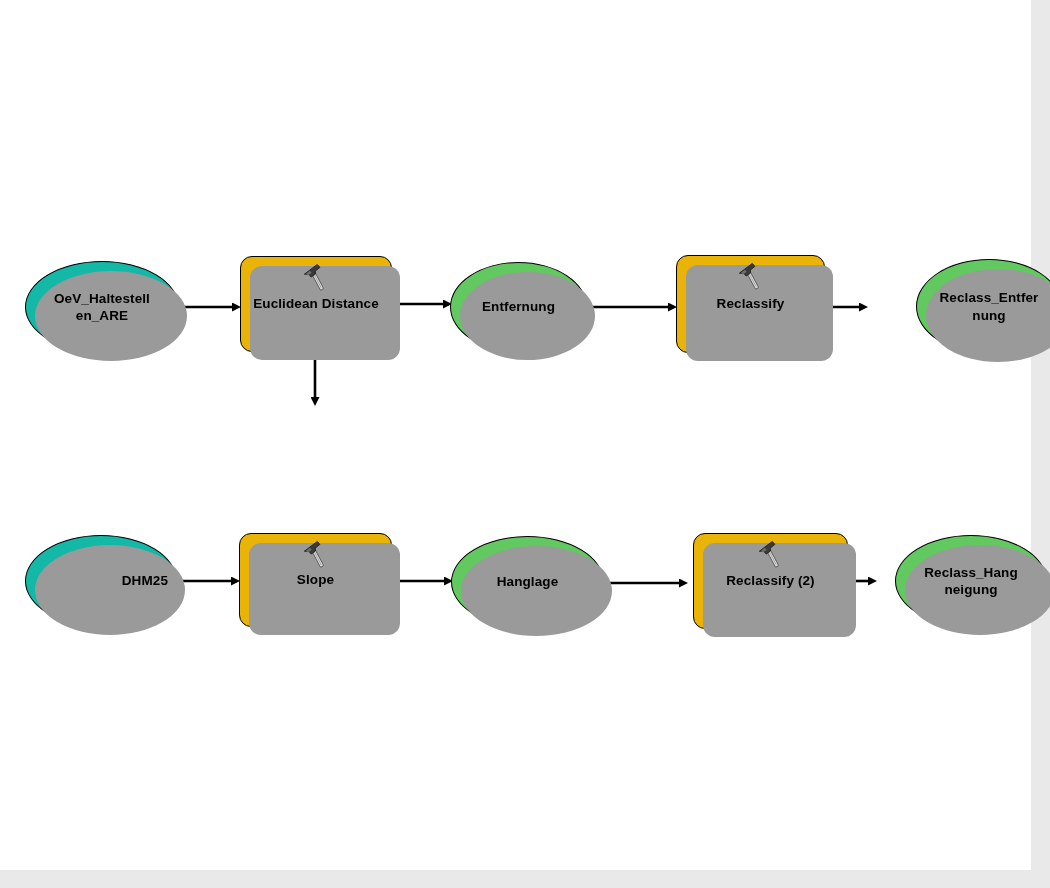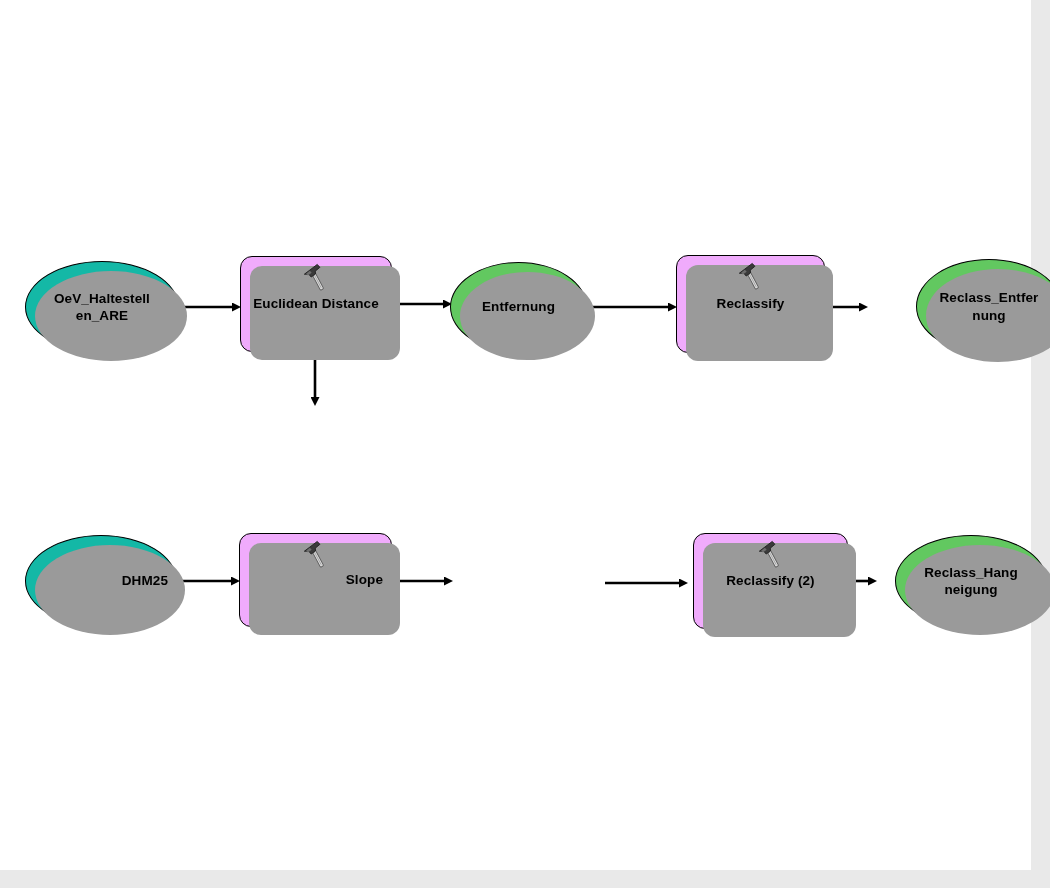--- a/index.html
+++ b/index.html
@@ -73,21 +73,21 @@
   }
   .ellipse.blue  { background: #14b8a6; }
   .ellipse.green { background: #62c860; }
   .ellipse.plain {
     background: #ffffff;
     border: 1.1px solid #1a1a1a;
   }
 
   
   .toolbox {
-    background: #f0abfc;
+    background: #eab308;
     border: 1.4px solid #000000;
     border-radius: 12px;
   }
   .toolbox::after {
     content: "";
     position: absolute;
     left: 9px;
     top: 9px;
     width: 100%;
     height: 100%;
@@ -180,35 +180,38 @@
   <div class="node ellipse green shadowed" style="left: 916px; top: 259px; width: 146px; height: 95px;">
     <span class="label">Reclass_Entfer
 nung</span>
   </div>
 
 
   <div class="node ellipse blue shadowed" style="left: 25px; top: 535px; width: 152px; height: 92px; justify-content: flex-end;">
     <span class="label">DHM25</span>
   </div>
 
-  <div class="node toolbox" style="left: 239px; top: 533px; width: 153px; height: 94px; justify-content: flex-end;">
+  <div class="node toolbox" style="left: 239px; top: 533px; width: 153px; height: 94px;">
     <span class="hammer">
       <svg viewBox="0 0 30 32" xmlns="http://www.w3.org/2000/svg">
         <g transform="rotate(-28 15 16)">
           <rect x="13.2" y="7" width="3.6" height="22" rx="1.1" fill="#d9d9d9" stroke="#5a5a5a" stroke-width="0.9"></rect>
           <line x1="15" y1="10" x2="15" y2="27" stroke="#9a9a9a" stroke-width="0.7"></line>
           <path d="M 6.5 7.2 L 22.5 4.6 L 23.4 8.4 L 17.6 9.6
                    L 16.4 12.2 L 11.2 12.9 L 10.4 9.2 Z" fill="#3a3a3a" stroke="#1e1e1e" stroke-width="0.8" stroke-linejoin="round"></path>
           <path d="M 8.2 7.6 L 13.0 6.8 L 13.6 9.4 L 9.0 10.1 Z" fill="#6d6d6d"></path>
         </g>
       </svg>
     </span>
     <span class="label">Slope</span>
   </div>
 
+  <div class="node ellipse green shadowed" style="left: 451px; top: 536px; width: 153px; height: 92px;">
+    <span class="label">Hanglage</span>
+  </div>
 
   <div class="node toolbox" style="left: 693px; top: 533px; width: 155px; height: 96px;">
     <span class="hammer">
       <svg viewBox="0 0 30 32" xmlns="http://www.w3.org/2000/svg">
         <g transform="rotate(-28 15 16)">
           <rect x="13.2" y="7" width="3.6" height="22" rx="1.1" fill="#d9d9d9" stroke="#5a5a5a" stroke-width="0.9"></rect>
           <line x1="15" y1="10" x2="15" y2="27" stroke="#9a9a9a" stroke-width="0.7"></line>
           <path d="M 6.5 7.2 L 22.5 4.6 L 23.4 8.4 L 17.6 9.6
                    L 16.4 12.2 L 11.2 12.9 L 10.4 9.2 Z" fill="#3a3a3a" stroke="#1e1e1e" stroke-width="0.8" stroke-linejoin="round"></path>
           <path d="M 8.2 7.6 L 13.0 6.8 L 13.6 9.4 L 9.0 10.1 Z" fill="#6d6d6d"></path>

